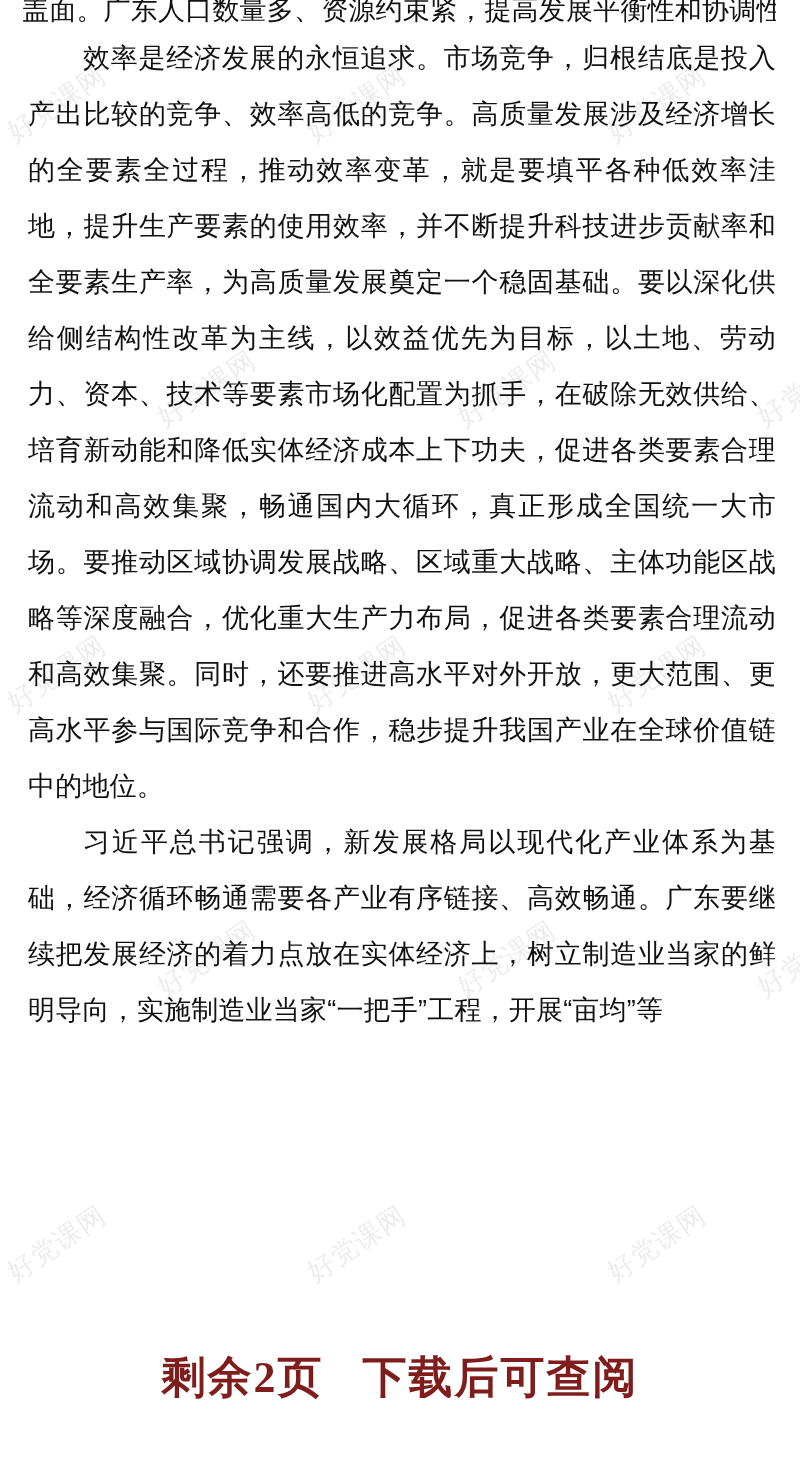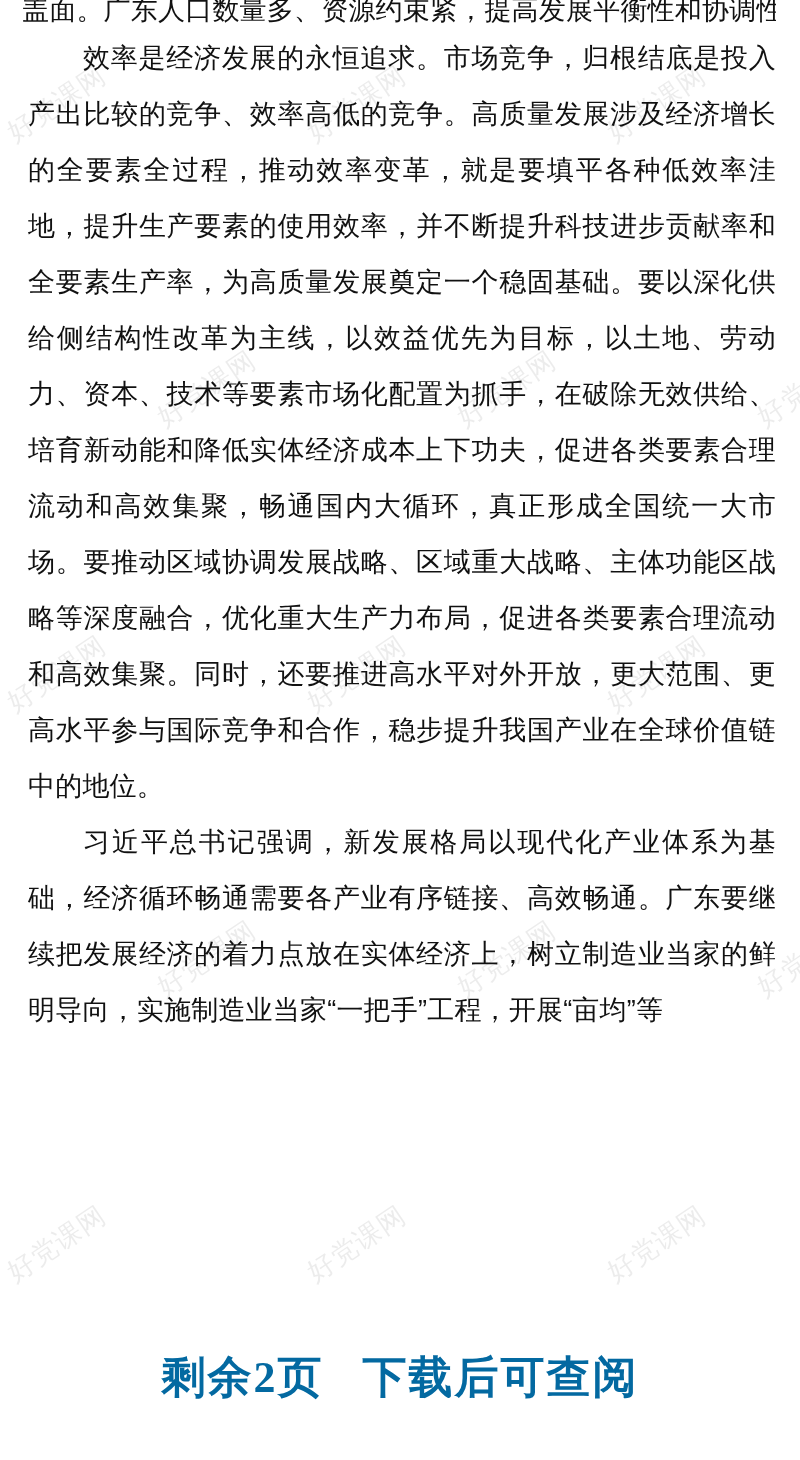--- a/index.html
+++ b/index.html
@@ -102,21 +102,21 @@
     top: 1348px;
     width: 800px;
     text-align: center;
     z-index: 3;
   }
   .notice-text {
     display: inline-block;
     font-family: "Liberation Serif", "DejaVu Serif", serif;
     font-size: 44px;
     font-weight: bold;
-    color: #0369a1;
+    color: #7f1d1d;
     letter-spacing: 2px;
     white-space: pre;
   }
 </style>
 </head>
 <body>
 
 <div class="page">
 
   <div class="watermark-layer" id="wm-layer">

